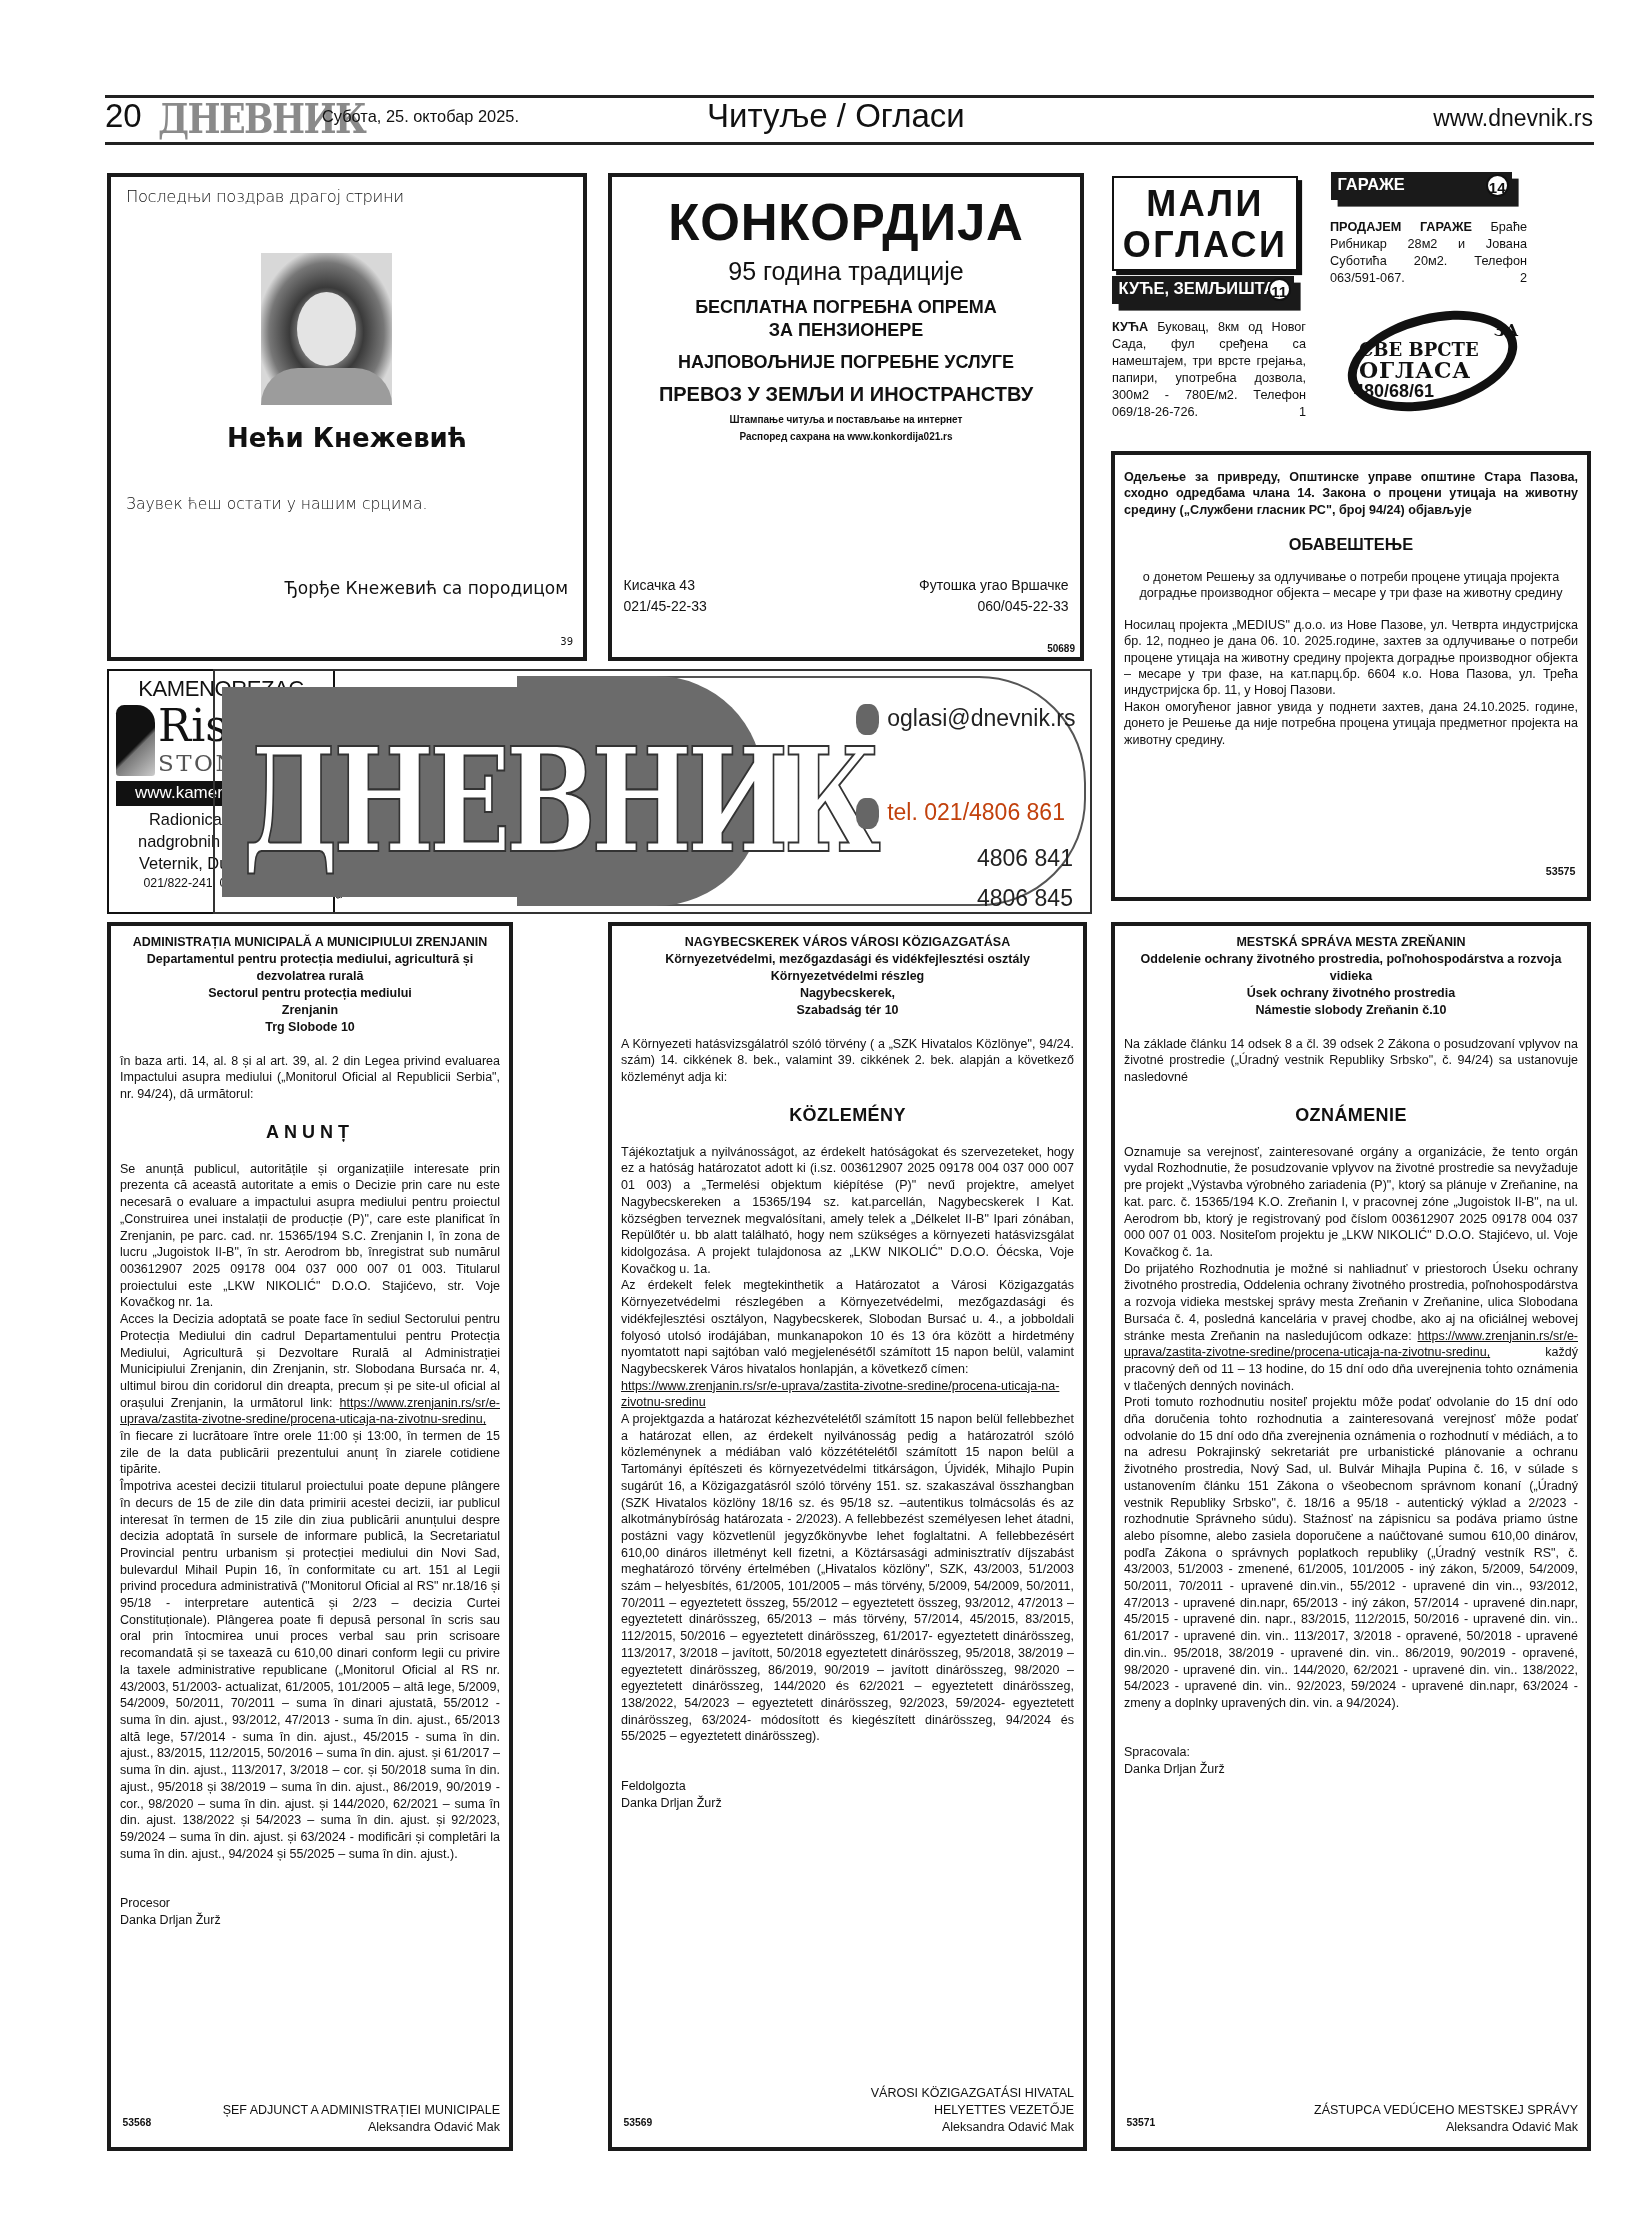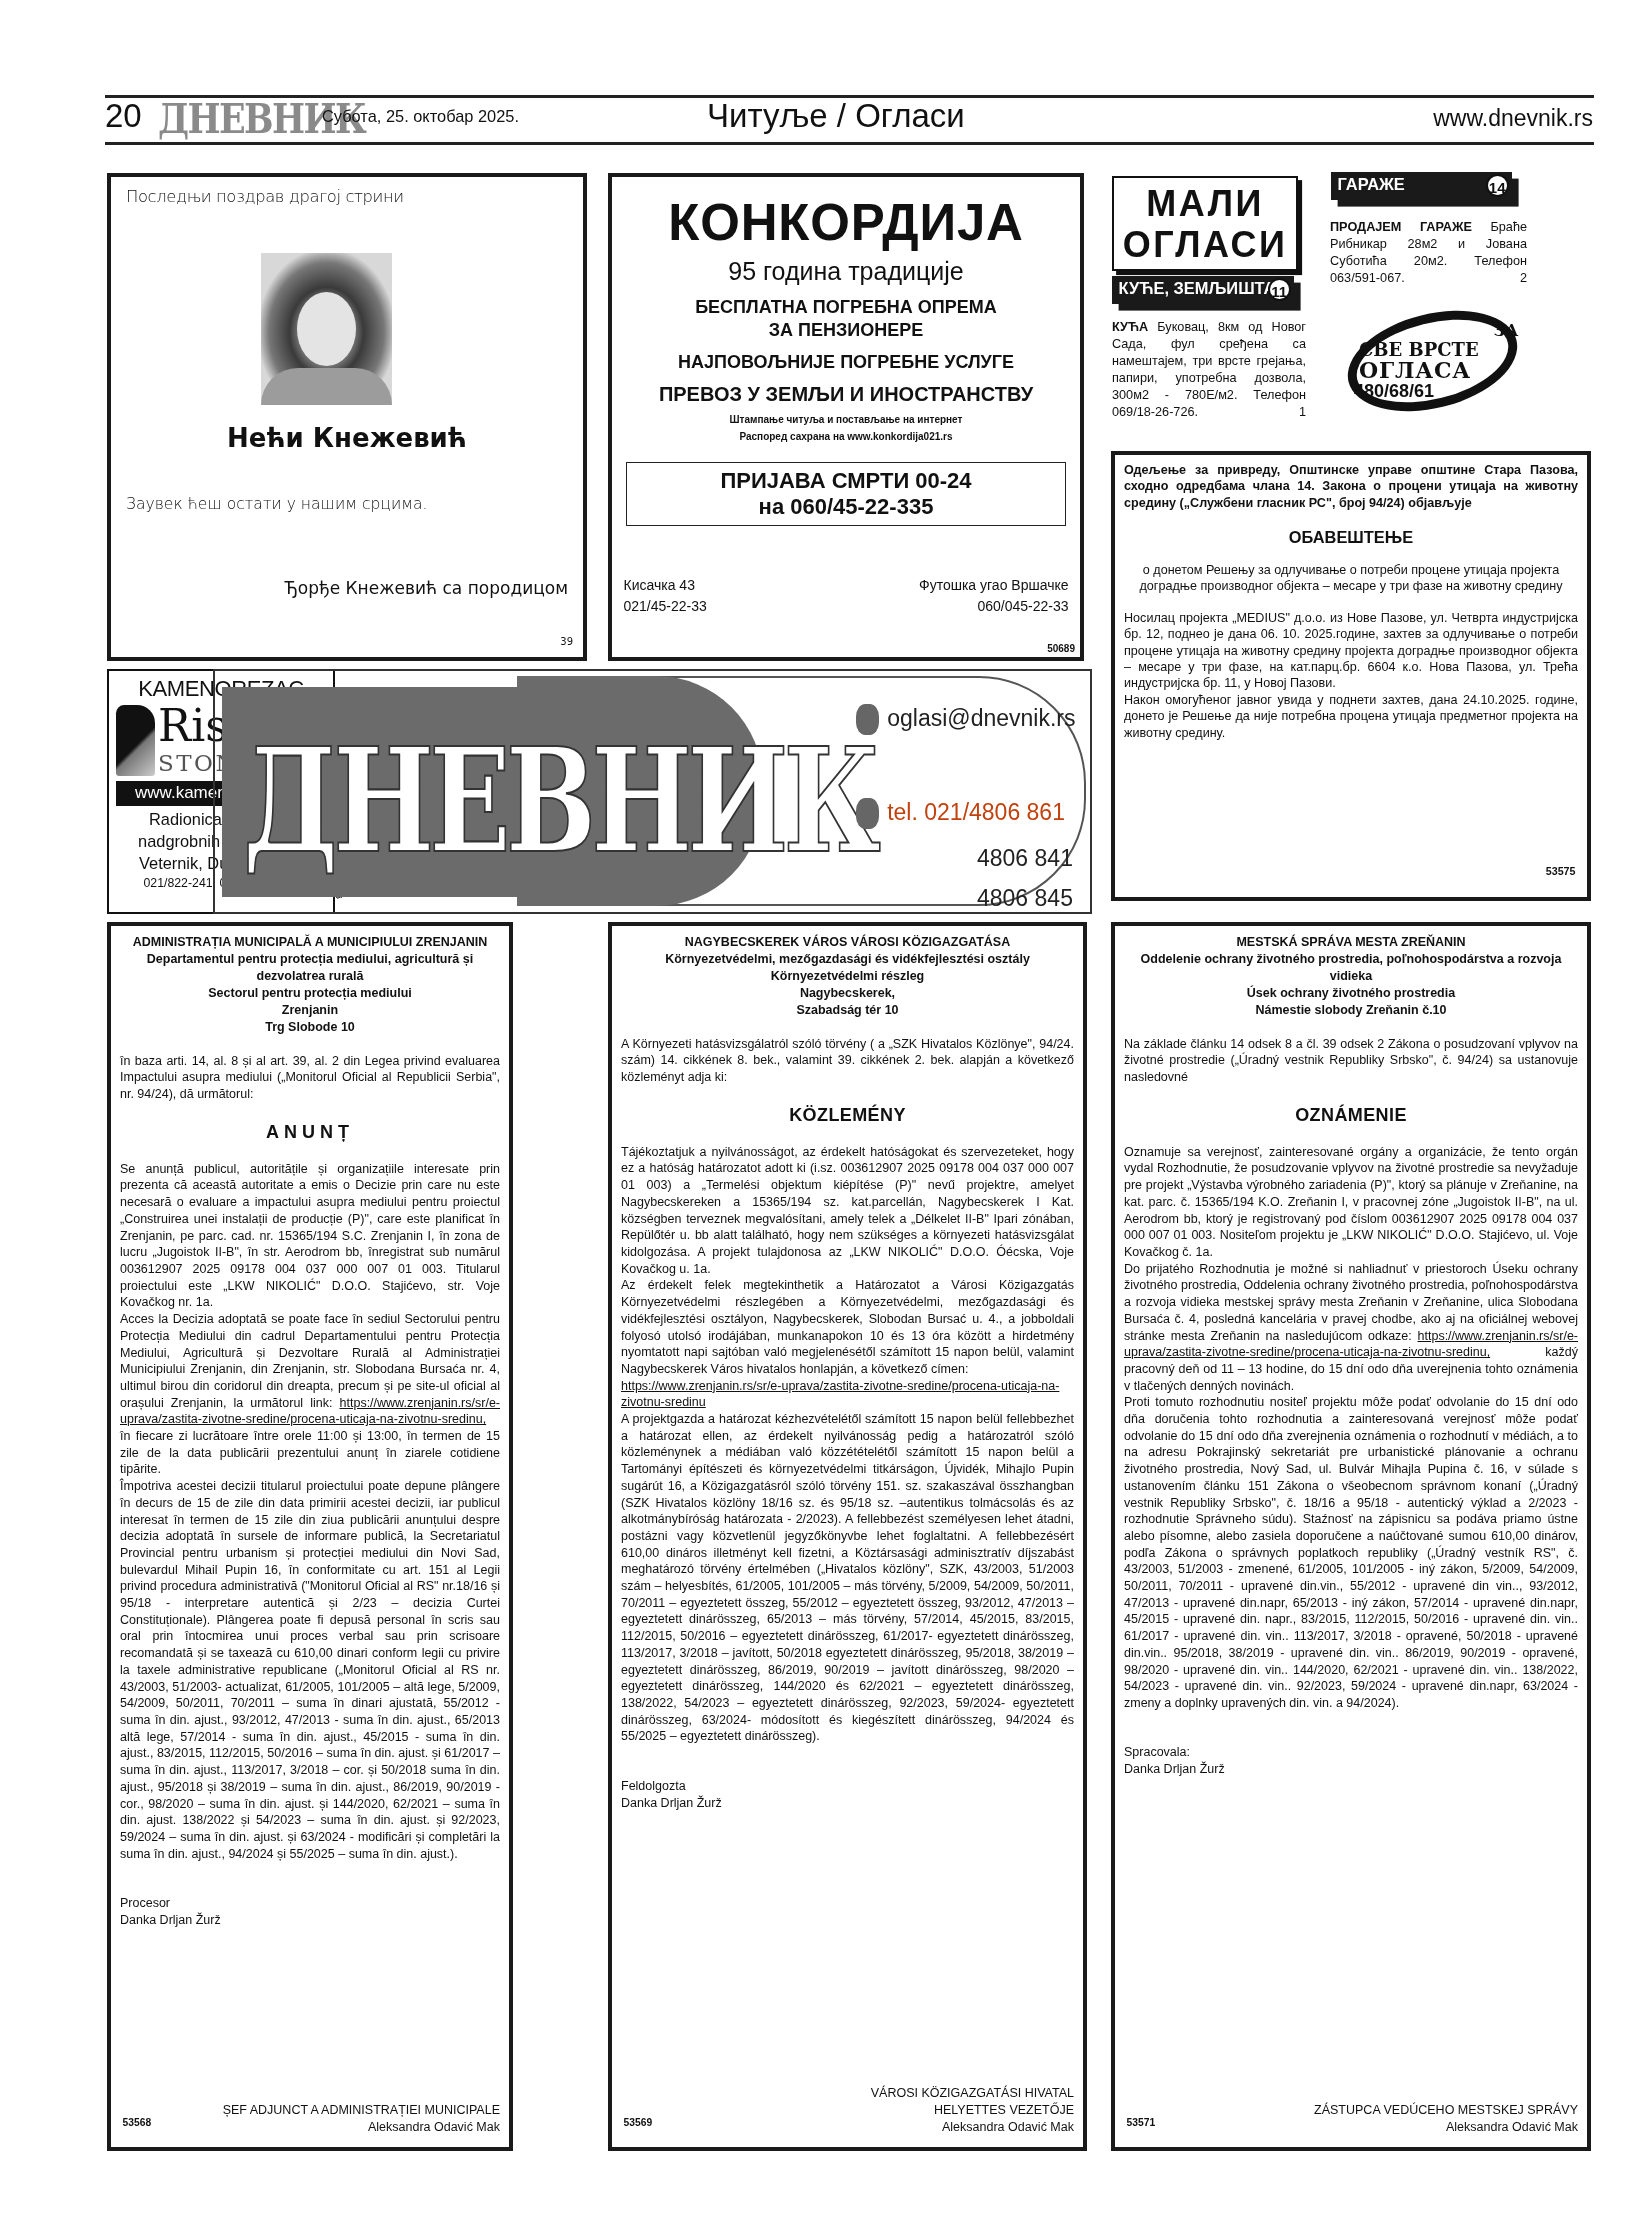--- a/index.html
+++ b/index.html
@@ -52,21 +52,21 @@
   #ad-house { left: 1112px; top: 319px; width: 194px; }
   #ad-garage { left: 1330px; top: 219px; width: 197px; }
   #promo { left: 1339px; top: 296px; width: 181px; height: 115px; }
   #promo .oval { position:absolute; left: 6.6px; top: 18px; width: 173px; height: 94px; border: 9px solid #111; border-radius: 50%; transform: rotate(-14deg); }
   #promo .t1 { position:absolute; right: 1.6px; top: 25px; font-family:"DejaVu Serif",serif; font-weight:bold; font-size: 16.4px; }
   #promo .t2 { position:absolute; left: 20px; top: 43px; font-family:"DejaVu Serif",serif; font-weight:bold; font-size: 18px; }
   #promo .t3 { position:absolute; left: 20px; top: 61px; font-family:"DejaVu Serif",serif; font-weight:bold; font-size: 22px; letter-spacing: 0.8px; }
   #promo .t4 { position:absolute; left: 15px; top: 85px; font-weight:bold; font-size: 18px; }
 
   
-  #pazova { left: 1111px; top: 451px; width: 480px; height: 450px; padding: 7px 9px; font-size: 12.6px; line-height: 16.4px; }
+  #pazova { left: 1111px; top: 451px; width: 480px; height: 450px; padding: 14px 9px; font-size: 12.6px; line-height: 16.4px; }
   #pazova p { text-align: justify; }
   #pazova .lead { font-weight: bold; }
   #pazova .heading { text-align:center; font-weight:bold; font-size: 16.4px; margin: 18px 0 16.4px; }
   #pazova .sub { text-align:center; margin-bottom: 15px; }
   #pazova .code { position:absolute; right: 11.5px; bottom: 18px; font-weight:bold; font-size: 10.7px; }
 
   
   #kamen { left: 107px; top: 669px; width: 228px; height: 245px; border: 2.5px solid #111; text-align:center; }
   #kamen .h { margin-top: 5px; font-size: 22px; letter-spacing: -0.4px; }
   #kamen .logo { position: relative; height: 77px; }
@@ -132,24 +132,20 @@
   <div class="l1">
     <div>БЕСПЛАТНА ПОГРЕБНА ОПРЕМА</div>
     <div>ЗА ПЕНЗИОНЕРЕ</div>
   </div>
   <div class="l2">НАЈПОВОЉНИЈЕ ПОГРЕБНЕ УСЛУГЕ</div>
   <div class="l3">ПРЕВОЗ У ЗЕМЉИ И ИНОСТРАНСТВУ</div>
   <div class="l4">
     <div>Штампање читуља и постављање на интернет</div>
     <div>Распоред сахрана на  www.konkordija021.rs</div>
   </div>
-  <div class="inner">
-    <div>ПРИЈАВА СМРТИ 00-24</div>
-    <div>на 060/45-22-335</div>
-  </div>
   <div class="addr">
     <div>
       <div>Кисачка 43</div>
       <div>021/45-22-33</div>
     </div>
     <div class="r">
       <div>Футошка угао Вршачке</div>
       <div>060/045-22-33</div>
     </div>
   </div>

